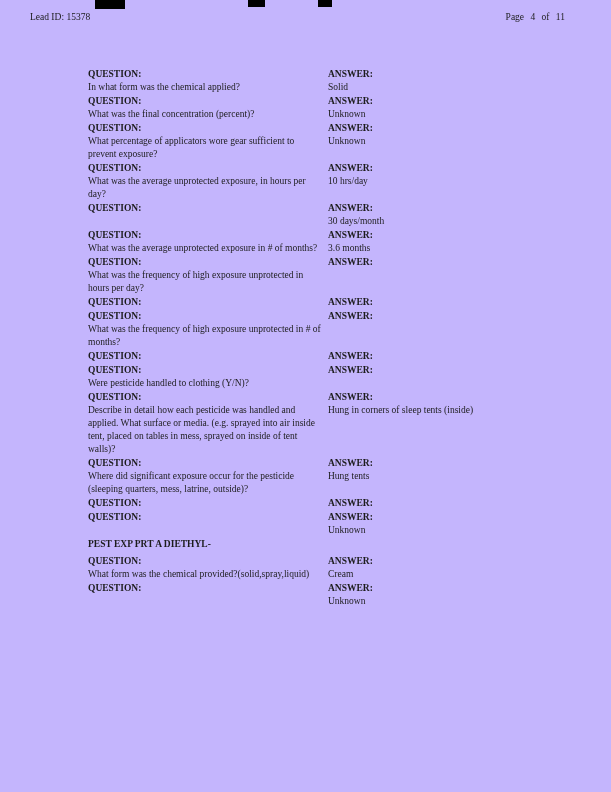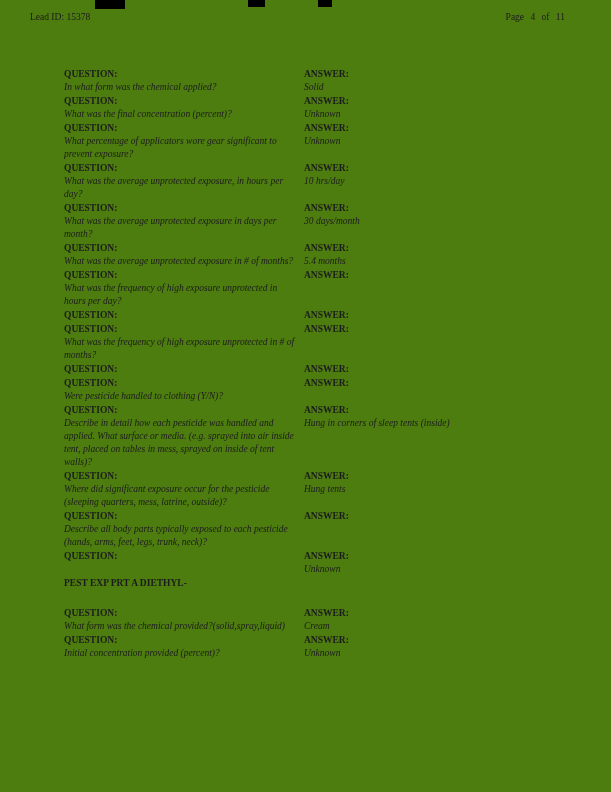--- a/index.html
+++ b/index.html
@@ -4,21 +4,21 @@
 <style>
   html, body {
     margin: 0;
     padding: 0;
     background: #ffffff;
   }
   .page {
     position: relative;
     width: 611px;
     height: 792px;
-    background: #4d7c0f;
+    background: #c4b5fd;
     font-family: "Liberation Serif", serif;
     color: #1c1c1c;
     overflow: hidden;
   }
   .scan-mark {
     position: absolute;
     top: 0;
     background: #000000;
   }
   .scan-mark.m1 { left: 95px;  width: 30px; height: 9px; }
@@ -29,21 +29,21 @@
     justify-content: space-between;
     padding: 11px 46px 0 30px;
     font-size: 9.5px;
     line-height: 12px;
   }
   .page-header .pagenum {
     word-spacing: 4px;
   }
   .content {
     margin-top: 45px;
-    padding-left: 64px;
+    padding-left: 88px;
     padding-right: 40px;
     font-size: 9.5px;
     line-height: 13px;
   }
   .qa-block {
     display: flex;
     margin-bottom: 1px;
   }
   .q-col {
     width: 240px;
@@ -51,25 +51,24 @@
     box-sizing: border-box;
   }
   .a-col {
     flex: 1;
   }
   .qa-label {
     font-weight: bold;
   }
   .qa-text {
     min-height: 0;
-    font-style: italic;
   }
   .section-title {
     font-weight: bold;
-    margin-bottom: 17px;
+    margin-bottom: 4px;
   }
 </style>
 </head>
 <body>
 
 <div class="page">
 
   <div class="scan-mark m1"></div>
   <div class="scan-mark m2"></div>
   <div class="scan-mark m3"></div>
@@ -98,21 +97,21 @@
       </div>
       <div class="a-col">
         <div class="qa-label">ANSWER:</div>
         <div class="qa-text">Unknown</div>
       </div>
     </div>
 
     <div class="qa-block">
       <div class="q-col">
         <div class="qa-label">QUESTION:</div>
-        <div class="qa-text">What percentage of applicators wore gear significant to prevent exposure?</div>
+        <div class="qa-text">What percentage of applicators wore gear sufficient to prevent exposure?</div>
       </div>
       <div class="a-col">
         <div class="qa-label">ANSWER:</div>
         <div class="qa-text">Unknown</div>
       </div>
     </div>
 
     <div class="qa-block">
       <div class="q-col">
         <div class="qa-label">QUESTION:</div>
@@ -120,36 +119,35 @@
       </div>
       <div class="a-col">
         <div class="qa-label">ANSWER:</div>
         <div class="qa-text">10 hrs/day</div>
       </div>
     </div>
 
     <div class="qa-block">
       <div class="q-col">
         <div class="qa-label">QUESTION:</div>
-        <div class="qa-text">What was the average unprotected exposure in days per month?</div>
       </div>
       <div class="a-col">
         <div class="qa-label">ANSWER:</div>
         <div class="qa-text">30 days/month</div>
       </div>
     </div>
 
     <div class="qa-block">
       <div class="q-col">
         <div class="qa-label">QUESTION:</div>
         <div class="qa-text">What was the average unprotected exposure in # of months?</div>
       </div>
       <div class="a-col">
         <div class="qa-label">ANSWER:</div>
-        <div class="qa-text">5.4 months</div>
+        <div class="qa-text">3.6 months</div>
       </div>
     </div>
 
     <div class="qa-block">
       <div class="q-col">
         <div class="qa-label">QUESTION:</div>
         <div class="qa-text">What was the frequency of high exposure unprotected in hours per day?</div>
       </div>
       <div class="a-col">
         <div class="qa-label">ANSWER:</div>
@@ -217,21 +215,20 @@
       </div>
       <div class="a-col">
         <div class="qa-label">ANSWER:</div>
         <div class="qa-text">Hung tents</div>
       </div>
     </div>
 
     <div class="qa-block">
       <div class="q-col">
         <div class="qa-label">QUESTION:</div>
-        <div class="qa-text">Describe all body parts typically exposed to each pesticide (hands, arms, feet, legs, trunk, neck)?</div>
       </div>
       <div class="a-col">
         <div class="qa-label">ANSWER:</div>
       </div>
     </div>
 
     <div class="qa-block">
       <div class="q-col">
         <div class="qa-label">QUESTION:</div>
       </div>
@@ -250,21 +247,20 @@
       </div>
       <div class="a-col">
         <div class="qa-label">ANSWER:</div>
         <div class="qa-text">Cream</div>
       </div>
     </div>
 
     <div class="qa-block">
       <div class="q-col">
         <div class="qa-label">QUESTION:</div>
-        <div class="qa-text">Initial concentration provided (percent)?</div>
       </div>
       <div class="a-col">
         <div class="qa-label">ANSWER:</div>
         <div class="qa-text">Unknown</div>
       </div>
     </div>
   </div>
 
 </div>
 

